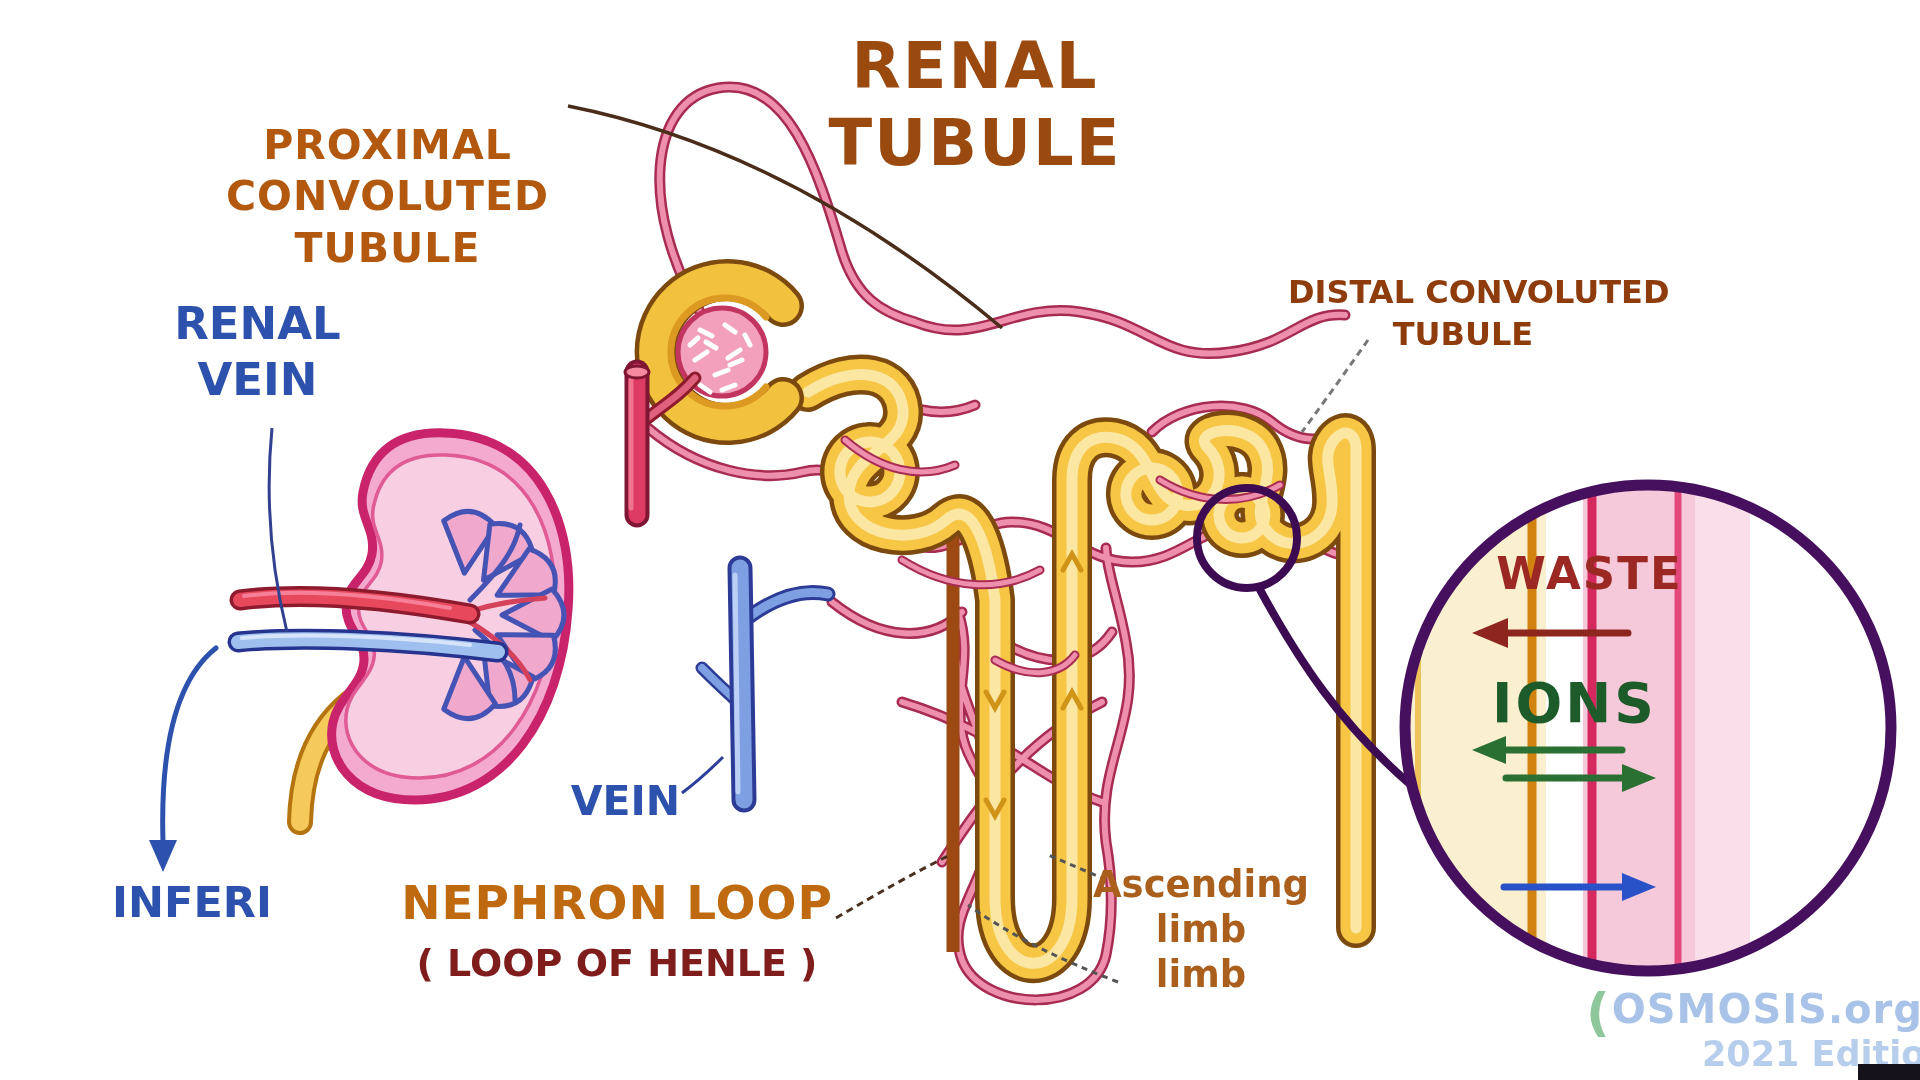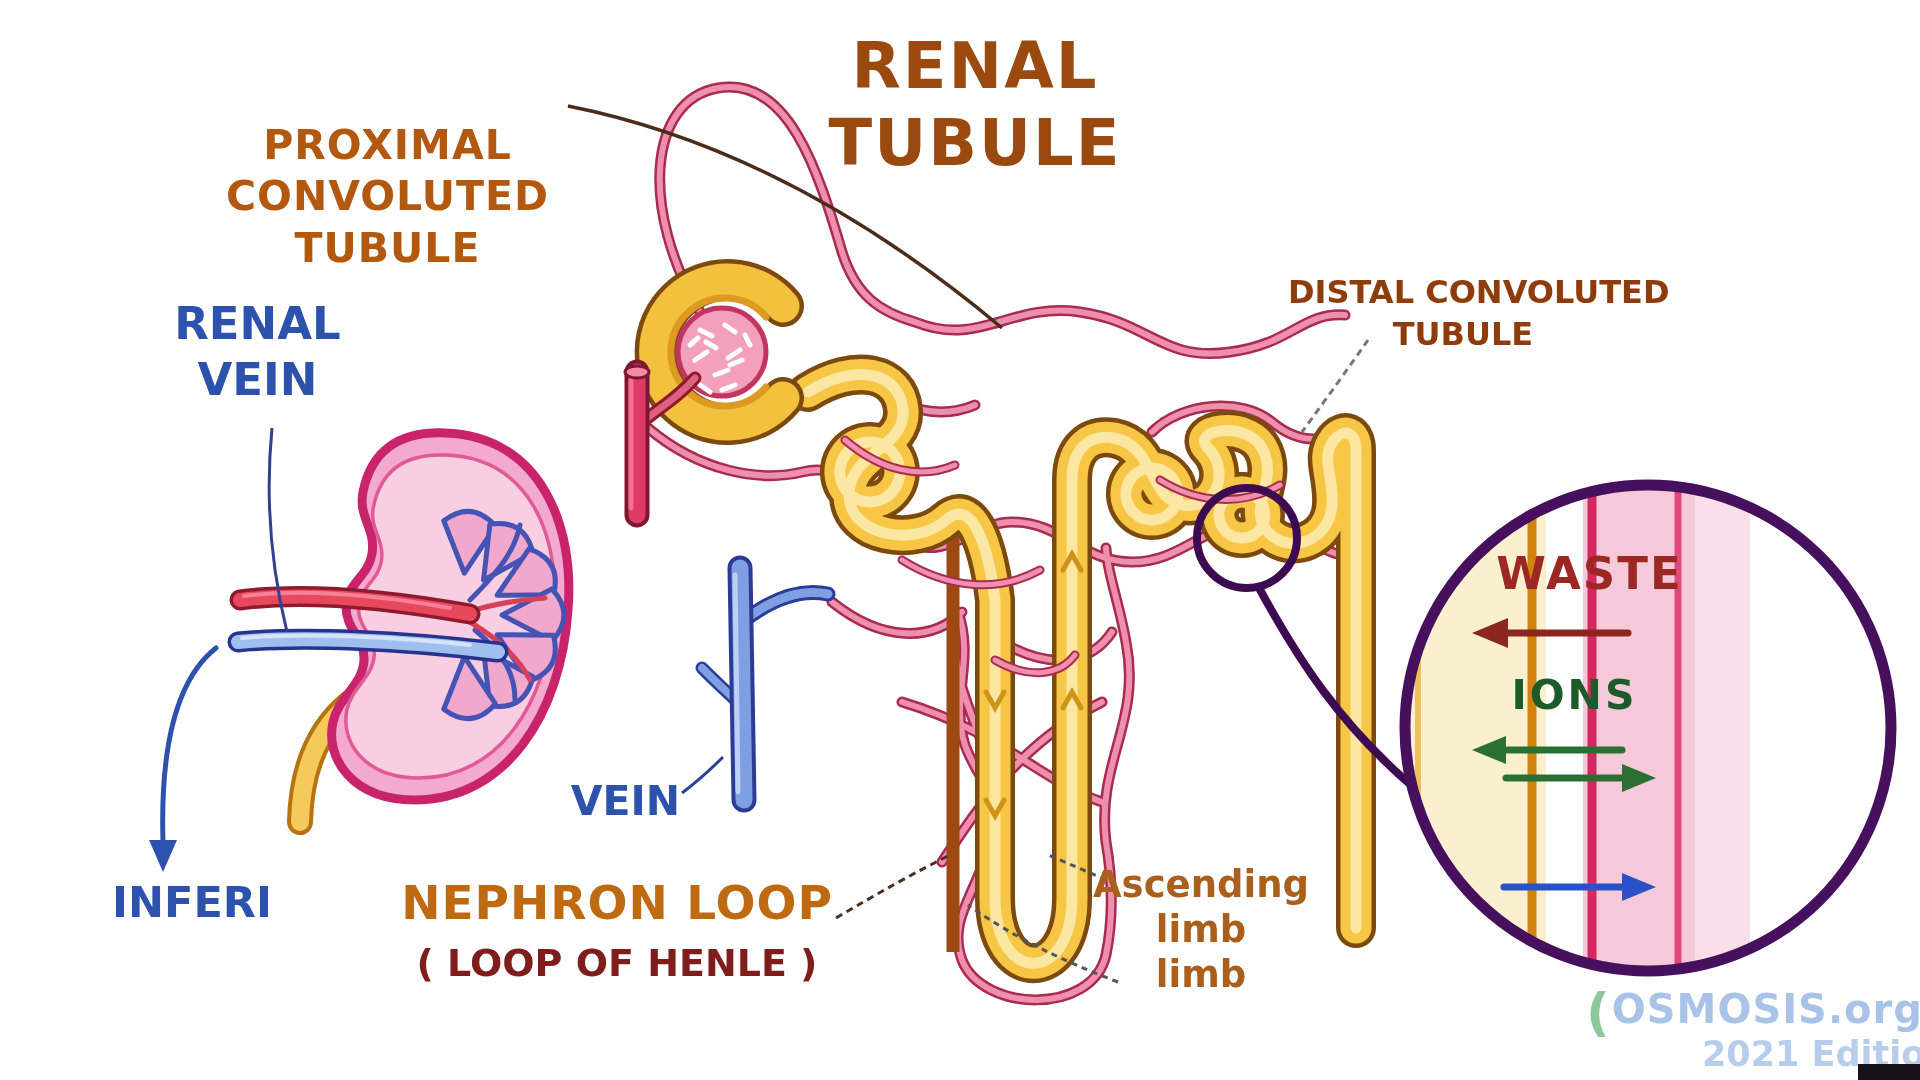--- a/index.html
+++ b/index.html
@@ -11,21 +11,21 @@
   .title{font-size:64px;color:#9a4a0e;letter-spacing:2px;line-height:1.2;}
   .proximal{font-size:41px;color:#b2590f;letter-spacing:1px;line-height:1.25;}
   .renalvein{font-size:45px;color:#2d52ae;line-height:1.25;}
   .inferi{font-size:43px;color:#2d52ae;text-align:center;}
   .vein{font-size:41px;color:#2d52ae;}
   .nloop1{font-size:47px;color:#bf6a10;letter-spacing:1px;}
   .nloop2{font-size:38px;color:#7f1d1d;margin-top:12px;}
   .distal{font-size:32px;color:#8e3c0c;line-height:1.3;}
   .limbs{font-size:37px;color:#aa5f1d;line-height:1.22;font-weight:700;}
   .waste{font-size:45px;color:#9c2823;letter-spacing:2px;}
-  .ions{font-size:41px;color:#1d5c2a;letter-spacing:3px;}
+  .ions{font-size:55px;color:#1d5c2a;letter-spacing:3px;}
   .water{font-size:43px;color:#2a47c0;letter-spacing:2px;}
   .wm{position:absolute;left:1586px;top:986px;width:334px;text-align:left;}
   .wm-row{display:flex;align-items:flex-start;}
   .wm-paren{font-size:52px;color:#8fc79c;font-weight:700;line-height:1;margin-right:2px;}
   .wm-brand{font-size:40px;color:#a9c3e8;font-weight:700;letter-spacing:1px;}
   .wm-edition{position:absolute;left:1702px;top:1034px;font-size:35px;color:#b7cdec;font-weight:700;}
   .cornerbox{position:absolute;left:1858px;top:1064px;width:62px;height:16px;background:#15121c;}
 </style>
 </head>
 <body>

